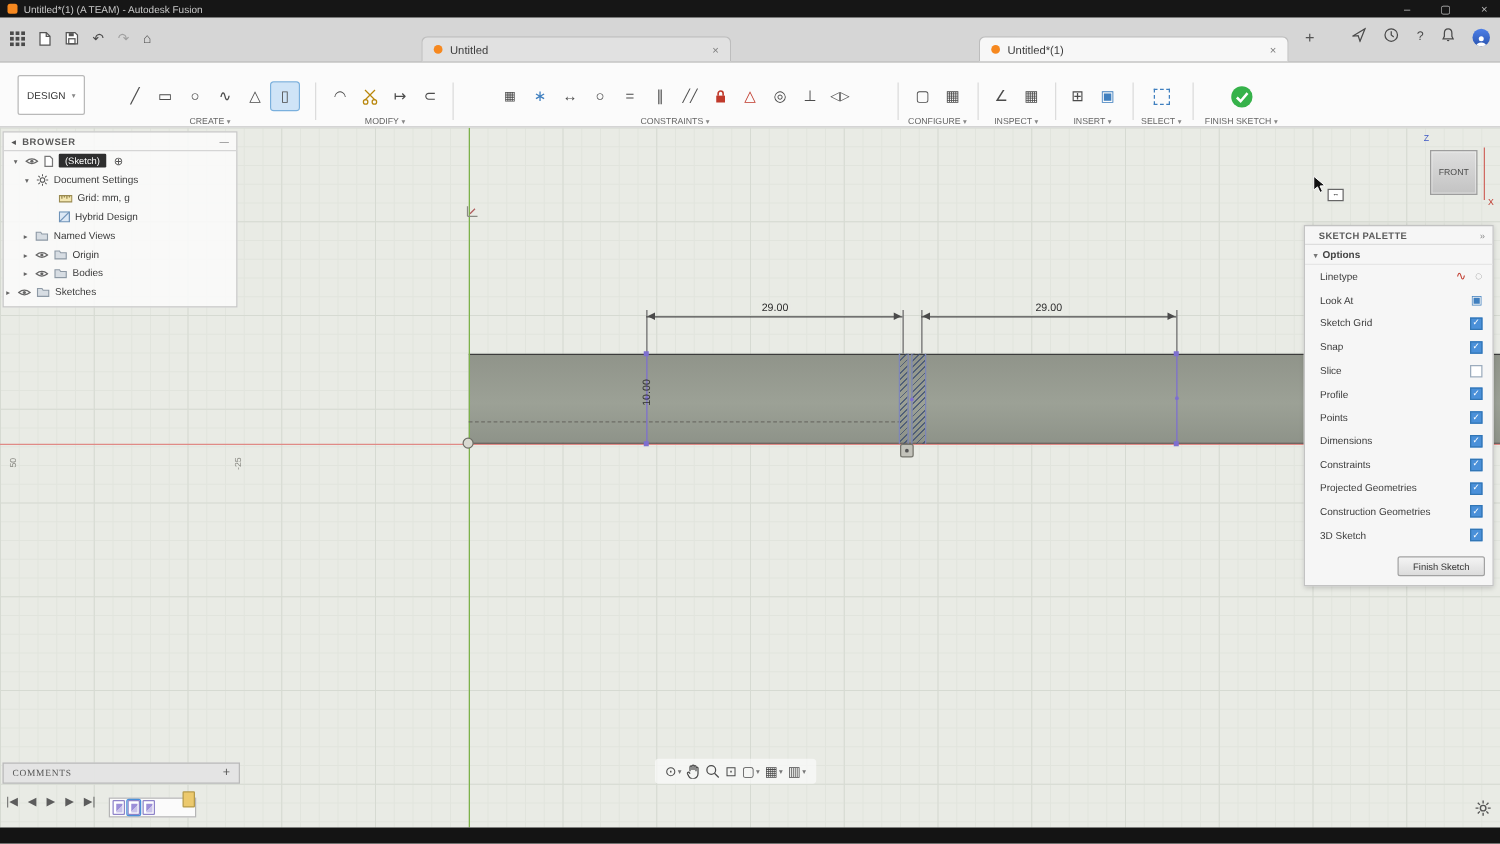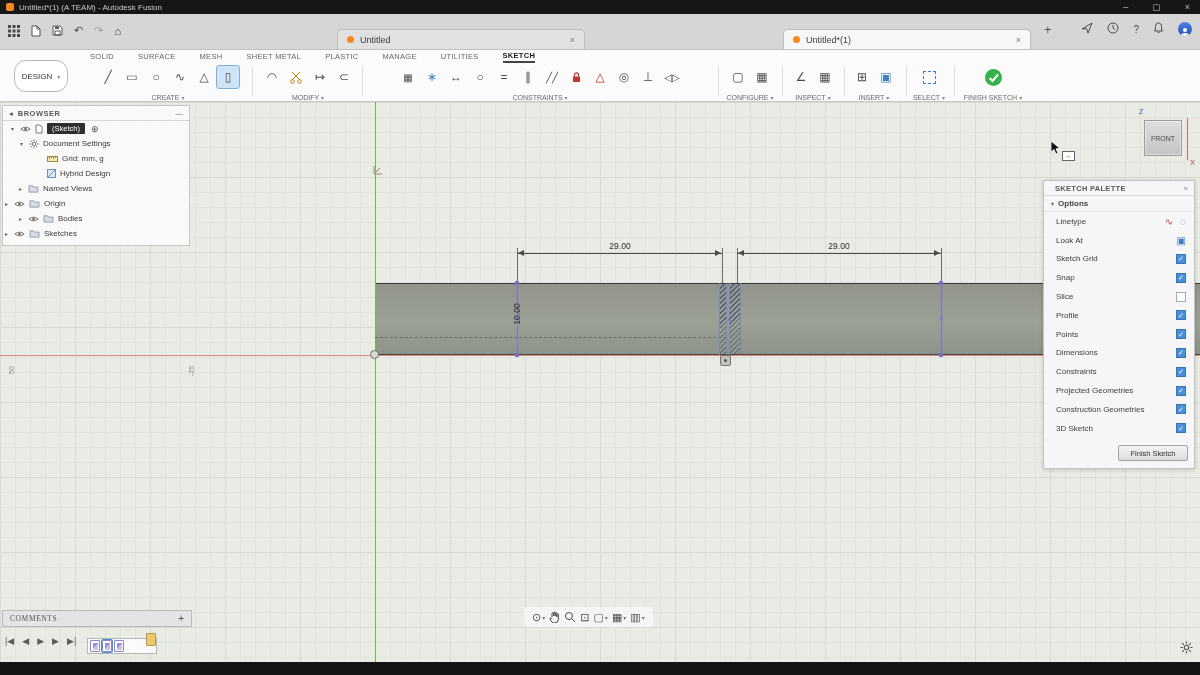--- a/index.html
+++ b/index.html
@@ -22,21 +22,21 @@
   .doctab{position:absolute;bottom:0;height:20px;width:248px;display:flex;align-items:center;gap:6px;padding:0 9px;font-size:9px;color:#3c3c3c;background:#e1e1e1;border:1px solid #bdbdbd;border-bottom:none;border-radius:5px 5px 0 0;}
   .doctab.active{background:#f7f7f7;}
   .tab-dot{width:7px;height:7px;border-radius:50%;background:#f6881f;flex:0 0 auto;}
   .tab-close{margin-left:auto;color:#7a7a7a;font-size:9px;}
   .newtab{position:absolute;left:1044px;top:8px;font-size:13px;color:#555;}
   .tabbar-right{position:absolute;right:8px;top:8px;display:flex;gap:14px;align-items:center;color:#4a4a4a;font-size:10px;}
   .avatar{width:14px;height:14px;border-radius:50%;background:linear-gradient(180deg,#4d7fe8,#2b55b0);display:flex;align-items:flex-end;justify-content:center;overflow:hidden;}
 
   
   .ribbon{position:absolute;top:50px;left:0;width:1200px;height:52px;background:#fbfbfb;border-bottom:1px solid #c7c7c7;z-index:38;}
-  .design-btn{position:absolute;left:14px;top:10px;width:54px;height:32px;background:#fff;border:1px solid #b9b9b9;border-radius:12px;display:flex;align-items:center;justify-content:center;gap:3px;font-size:8px;color:#333;}
+  .design-btn{position:absolute;left:14px;top:10px;width:54px;height:32px;background:#fff;border:1px solid #b9b9b9;border-radius:2px;display:flex;align-items:center;justify-content:center;gap:3px;font-size:8px;color:#333;}
   .ribbon-tabs{position:absolute;left:90px;top:0;height:13px;display:flex;gap:24px;align-items:center;font-size:7.5px;color:#666;letter-spacing:.3px;}
   .rtab{cursor:default;white-space:nowrap;}
   .rtab.active{color:#1a1a1a;font-weight:bold;border-bottom:2px solid #444;padding-bottom:1px;}
   .tgroup{position:absolute;top:14px;height:37px;}
   .ticons{display:flex;gap:2px;justify-content:center;align-items:center;height:26px;}
   .tbtn{width:22px;height:22px;display:flex;align-items:center;justify-content:center;font-size:12px;color:#4c4c4c;border-radius:2px;}
   .tbtn.sm{font-size:10px;}
   .tbtn.active-tool{background:#cfe4f7;outline:1px solid #7ab0dd;}
   .tbtn.red{color:#c0392b;}
   .tbtn.blue{color:#3f7fbf;}
@@ -214,30 +214,20 @@
         </span>
     </div>
   </div>
 
   <div class="ribbon">
     <div class="design-btn">
       <span>DESIGN</span>
       <span class="gcaret">▾</span>
     </div>
 
-    <div class="ribbon-tabs">
-      <span class="rtab">SOLID</span>
-      <span class="rtab">SURFACE</span>
-      <span class="rtab">MESH</span>
-      <span class="rtab">SHEET METAL</span>
-      <span class="rtab">PLASTIC</span>
-      <span class="rtab">MANAGE</span>
-      <span class="rtab">UTILITIES</span>
-      <span class="rtab active">SKETCH</span>
-    </div>
 
     <div class="tgroup" style="left:84px;width:168px">
       <div class="ticons">
         <span class="tbtn">╱</span>
         <span class="tbtn">▭</span>
         <span class="tbtn">○</span>
         <span class="tbtn">∿</span>
         <span class="tbtn">△</span>
         <span class="tbtn active-tool">▯</span>
       </div>
@@ -520,21 +510,21 @@
           </svg>
         <span>Hybrid Design</span>
       </div>
       <div class="brow" style="padding-left:14px">
         <span class="tw">▸</span>
         <svg width="11" height="9" viewBox="0 0 12 10">
             <path d="M1 2 h4 l1 1.5 h5 v5.5 h-10 z" fill="#d7dde3" stroke="#8d99a5"></path>
           </svg>
         <span>Named Views</span>
       </div>
-      <div class="brow" style="">
+      <div class="brow" style="padding-left:14px">
         <span class="tw">▸</span>
         <svg width="11" height="8" viewBox="0 0 12 8">
             <path d="M1 4 Q6 0 11 4 Q6 8 1 4 Z" fill="none" stroke="#666"></path>
             <circle cx="6" cy="4" r="1.4" fill="#666"></circle>
           </svg>
         <svg width="11" height="9" viewBox="0 0 12 10">
             <path d="M1 2 h4 l1 1.5 h5 v5.5 h-10 z" fill="#d7dde3" stroke="#8d99a5"></path>
           </svg>
         <span>Origin</span>
       </div>

